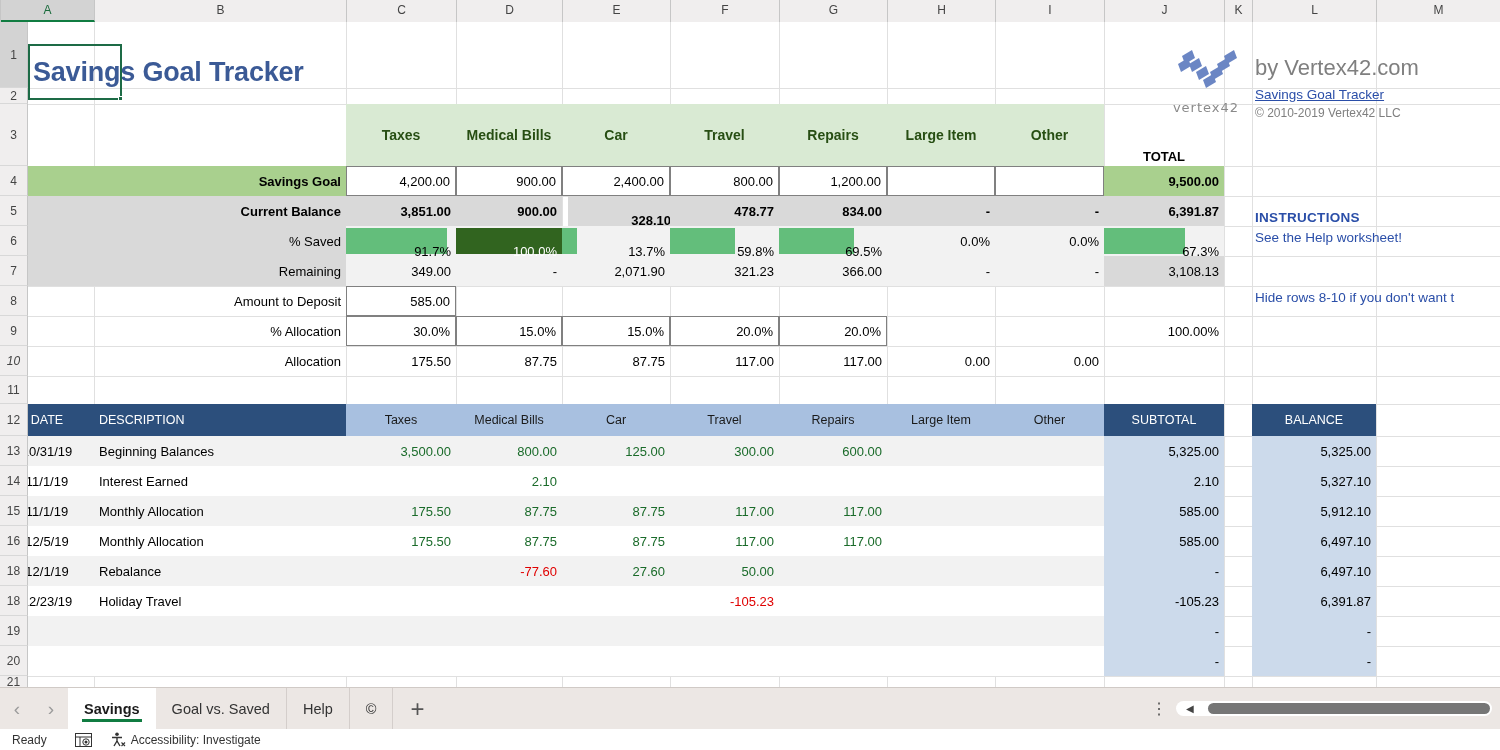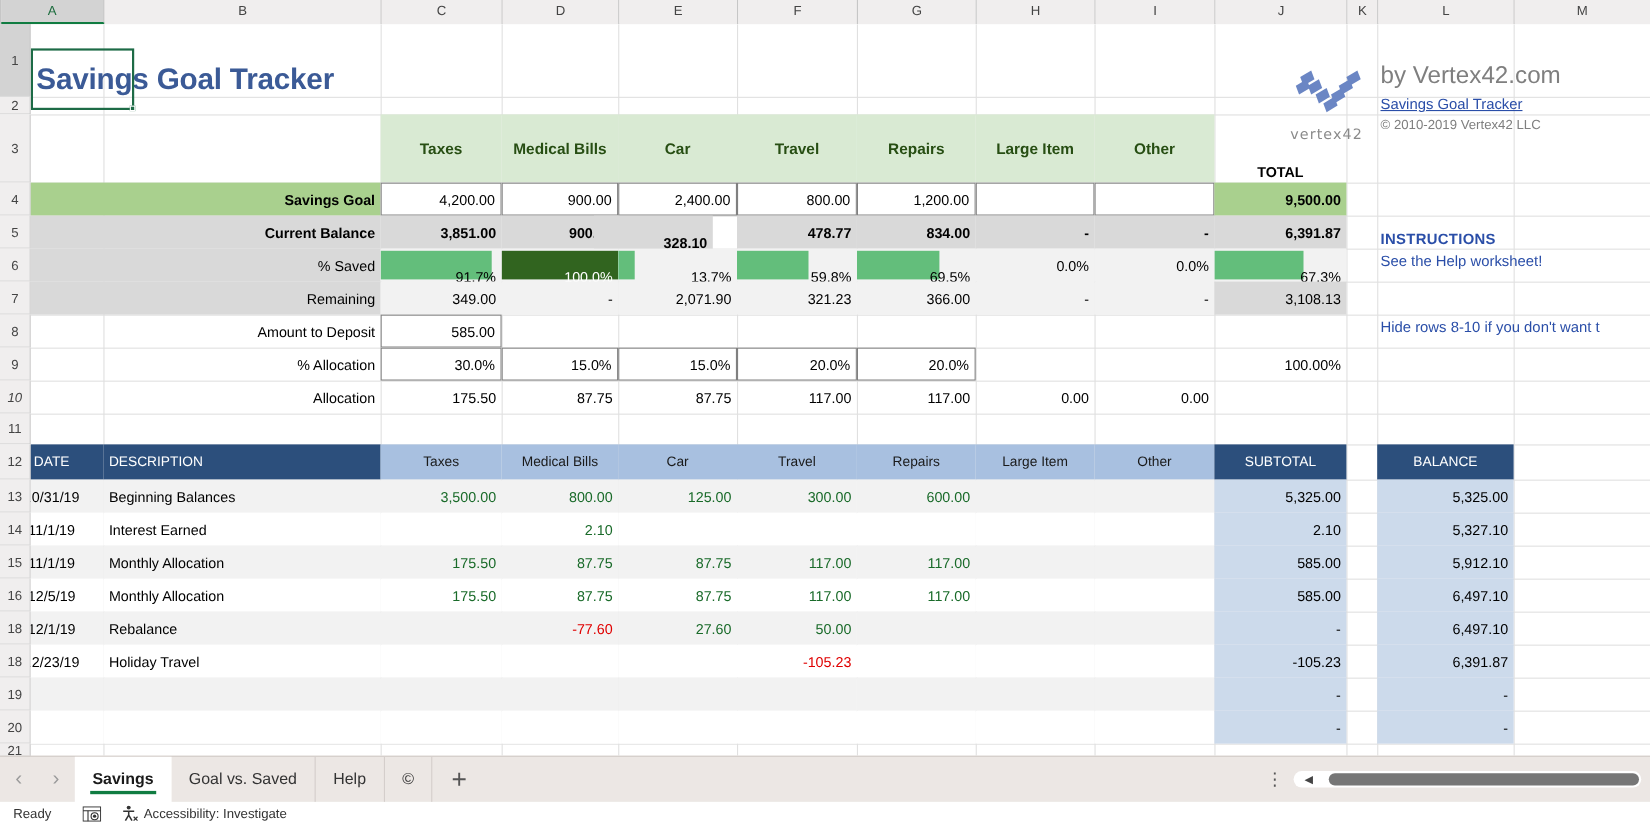--- a/index.html
+++ b/index.html
@@ -251,21 +251,21 @@
         <div class="gl-h" style="top: 594px; left: 0px; width: 1472px;"></div>
         <div class="gl-h" style="top: 624px; left: 0px; width: 1472px;"></div>
         <div class="gl-h" style="top: 654px; left: 0px; width: 1472px;"></div>
       </div>
 
     <div class="cell title l" style="left:0;top:22px;width:460px;height:56px;">Savings Goal Tracker</div>
 
     <div class="selbox" style="left:0px;top:22px;width:94px;height:56px;"></div>
     <div class="selhandle" style="left:90px;top:74px;"></div>
 
-    <div class="v42wrap" style="left:1118px;top:32px;width:120px;text-align:center;">
+    <div class="v42wrap" style="left:1118px;top:18px;width:120px;text-align:center;">
       <svg width="76" height="56" viewBox="0 0 76 56">
         <g fill="#6b86c4">
           <polygon points="14,16 24,10 27,18 17,24"></polygon>
           <polygon points="21,24 31,18 34,26 24,32"></polygon>
           <polygon points="28,32 38,26 41,34 31,40"></polygon>
           <polygon points="35,40 45,34 48,42 38,48"></polygon>
           <polygon points="42,32 52,26 55,34 45,40"></polygon>
           <polygon points="49,24 59,18 62,26 52,32"></polygon>
           <polygon points="56,16 66,10 69,18 59,24"></polygon>
           <polygon points="10,24 20,18 23,26 13,32"></polygon>
@@ -296,21 +296,21 @@
         <div class="cell box-cell r" style="left: 428px; top: 144px; width: 106px; height: 30px;">900.00</div>
         <div class="cell box-cell r" style="left: 534px; top: 144px; width: 108px; height: 30px;">2,400.00</div>
         <div class="cell box-cell r" style="left: 642px; top: 144px; width: 109px; height: 30px;">800.00</div>
         <div class="cell box-cell r" style="left: 751px; top: 144px; width: 108px; height: 30px;">1,200.00</div>
         <div class="cell box-cell r" style="left: 859px; top: 144px; width: 108px; height: 30px;"></div>
         <div class="cell box-cell r" style="left: 967px; top: 144px; width: 109px; height: 30px;"></div>
         <div class="cell r b goal-row" style="left: 1076px; top: 144px; width: 120px; height: 30px;">9,500.00</div>
         <div class="cell r gray-row b" style="left: -28px; top: 174px; width: 346px; height: 30px;">Current Balance</div>
         <div class="cell r b gray-row" style="left: 318px; top: 174px; width: 110px; height: 30px;">3,851.00</div>
         <div class="cell r b gray-row" style="left: 428px; top: 174px; width: 106px; height: 30px;">900.00</div>
-        <div class="cell r b gray-row" style="left: 512px; top: 174px; width: 108px; height: 48px;">328.10</div>
+        <div class="cell r b gray-row" style="left: 540px; top: 174px; width: 108px; height: 48px;">328.10</div>
         <div class="cell r b gray-row" style="left: 642px; top: 174px; width: 109px; height: 30px;">478.77</div>
         <div class="cell r b gray-row" style="left: 751px; top: 174px; width: 108px; height: 30px;">834.00</div>
         <div class="cell r b gray-row" style="left: 859px; top: 174px; width: 108px; height: 30px;">-</div>
         <div class="cell r b gray-row" style="left: 967px; top: 174px; width: 109px; height: 30px;">-</div>
         <div class="cell r b dgray-row" style="left: 1076px; top: 174px; width: 120px; height: 30px;">6,391.87</div>
         <div class="cell r gray-row" style="left: -28px; top: 204px; width: 346px; height: 30px;">% Saved</div>
         <div class="cell r lgray-row" style="left: 318px; top: 204px; width: 110px; height: 30px; position: absolute;">
           <div class="bar" style="width: 91.7%;"></div>
           <span class="barlabel">91.7%</span>
         </div>

